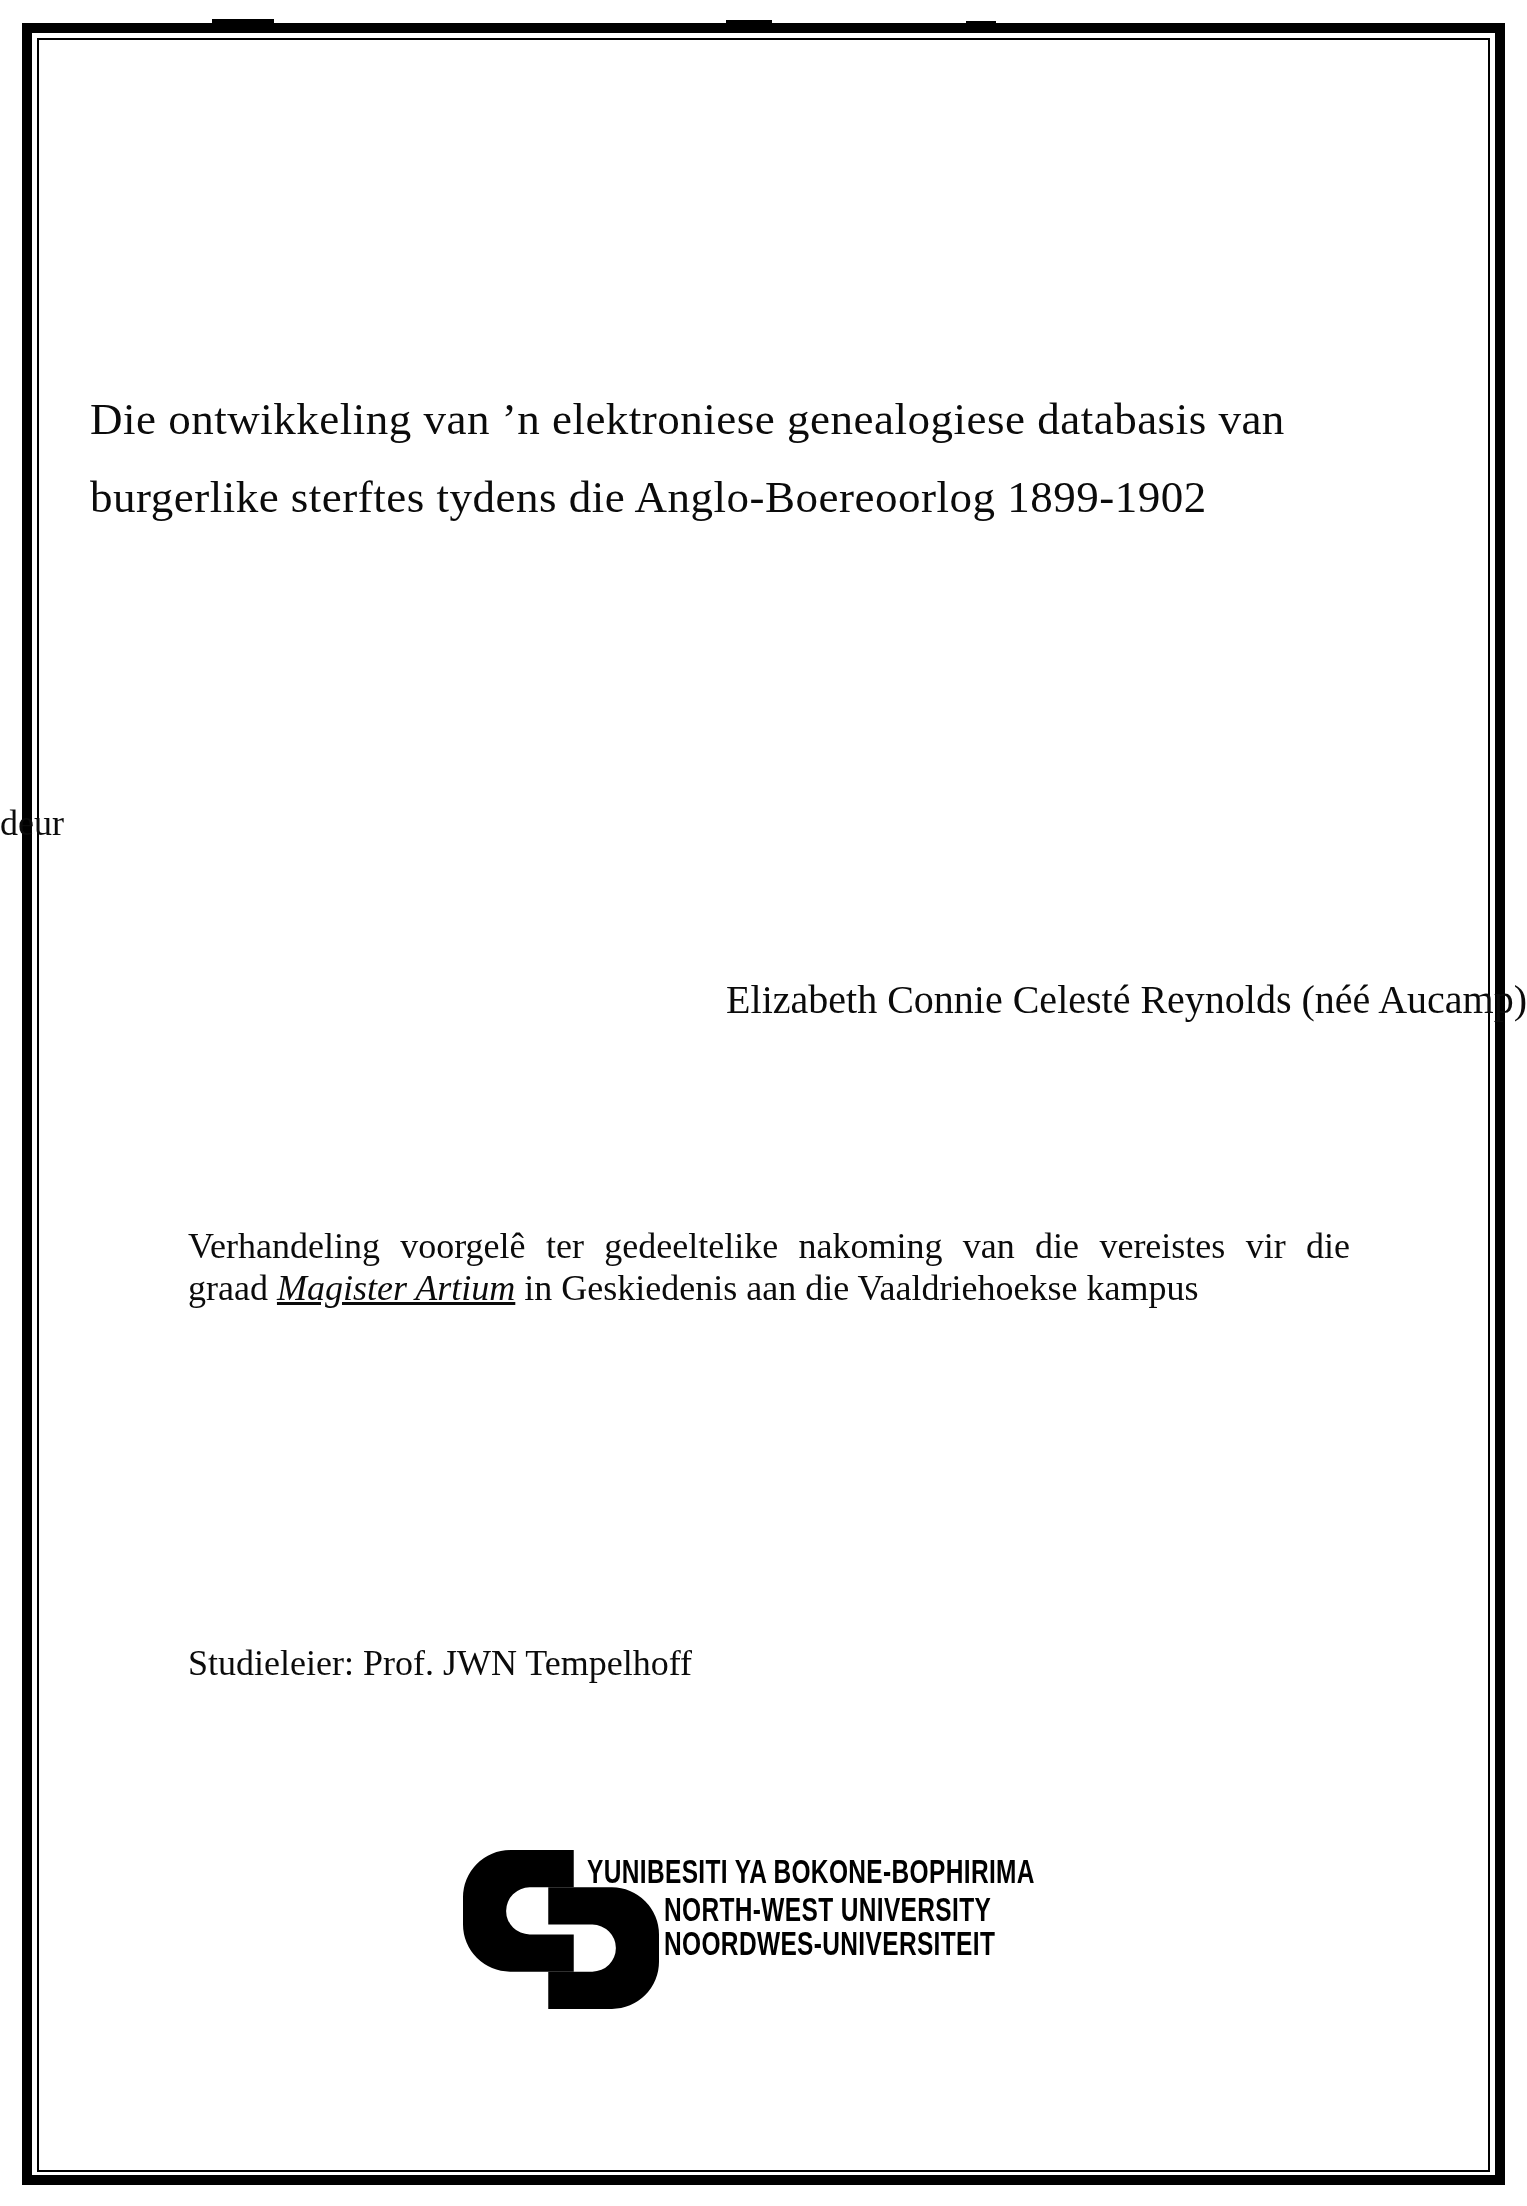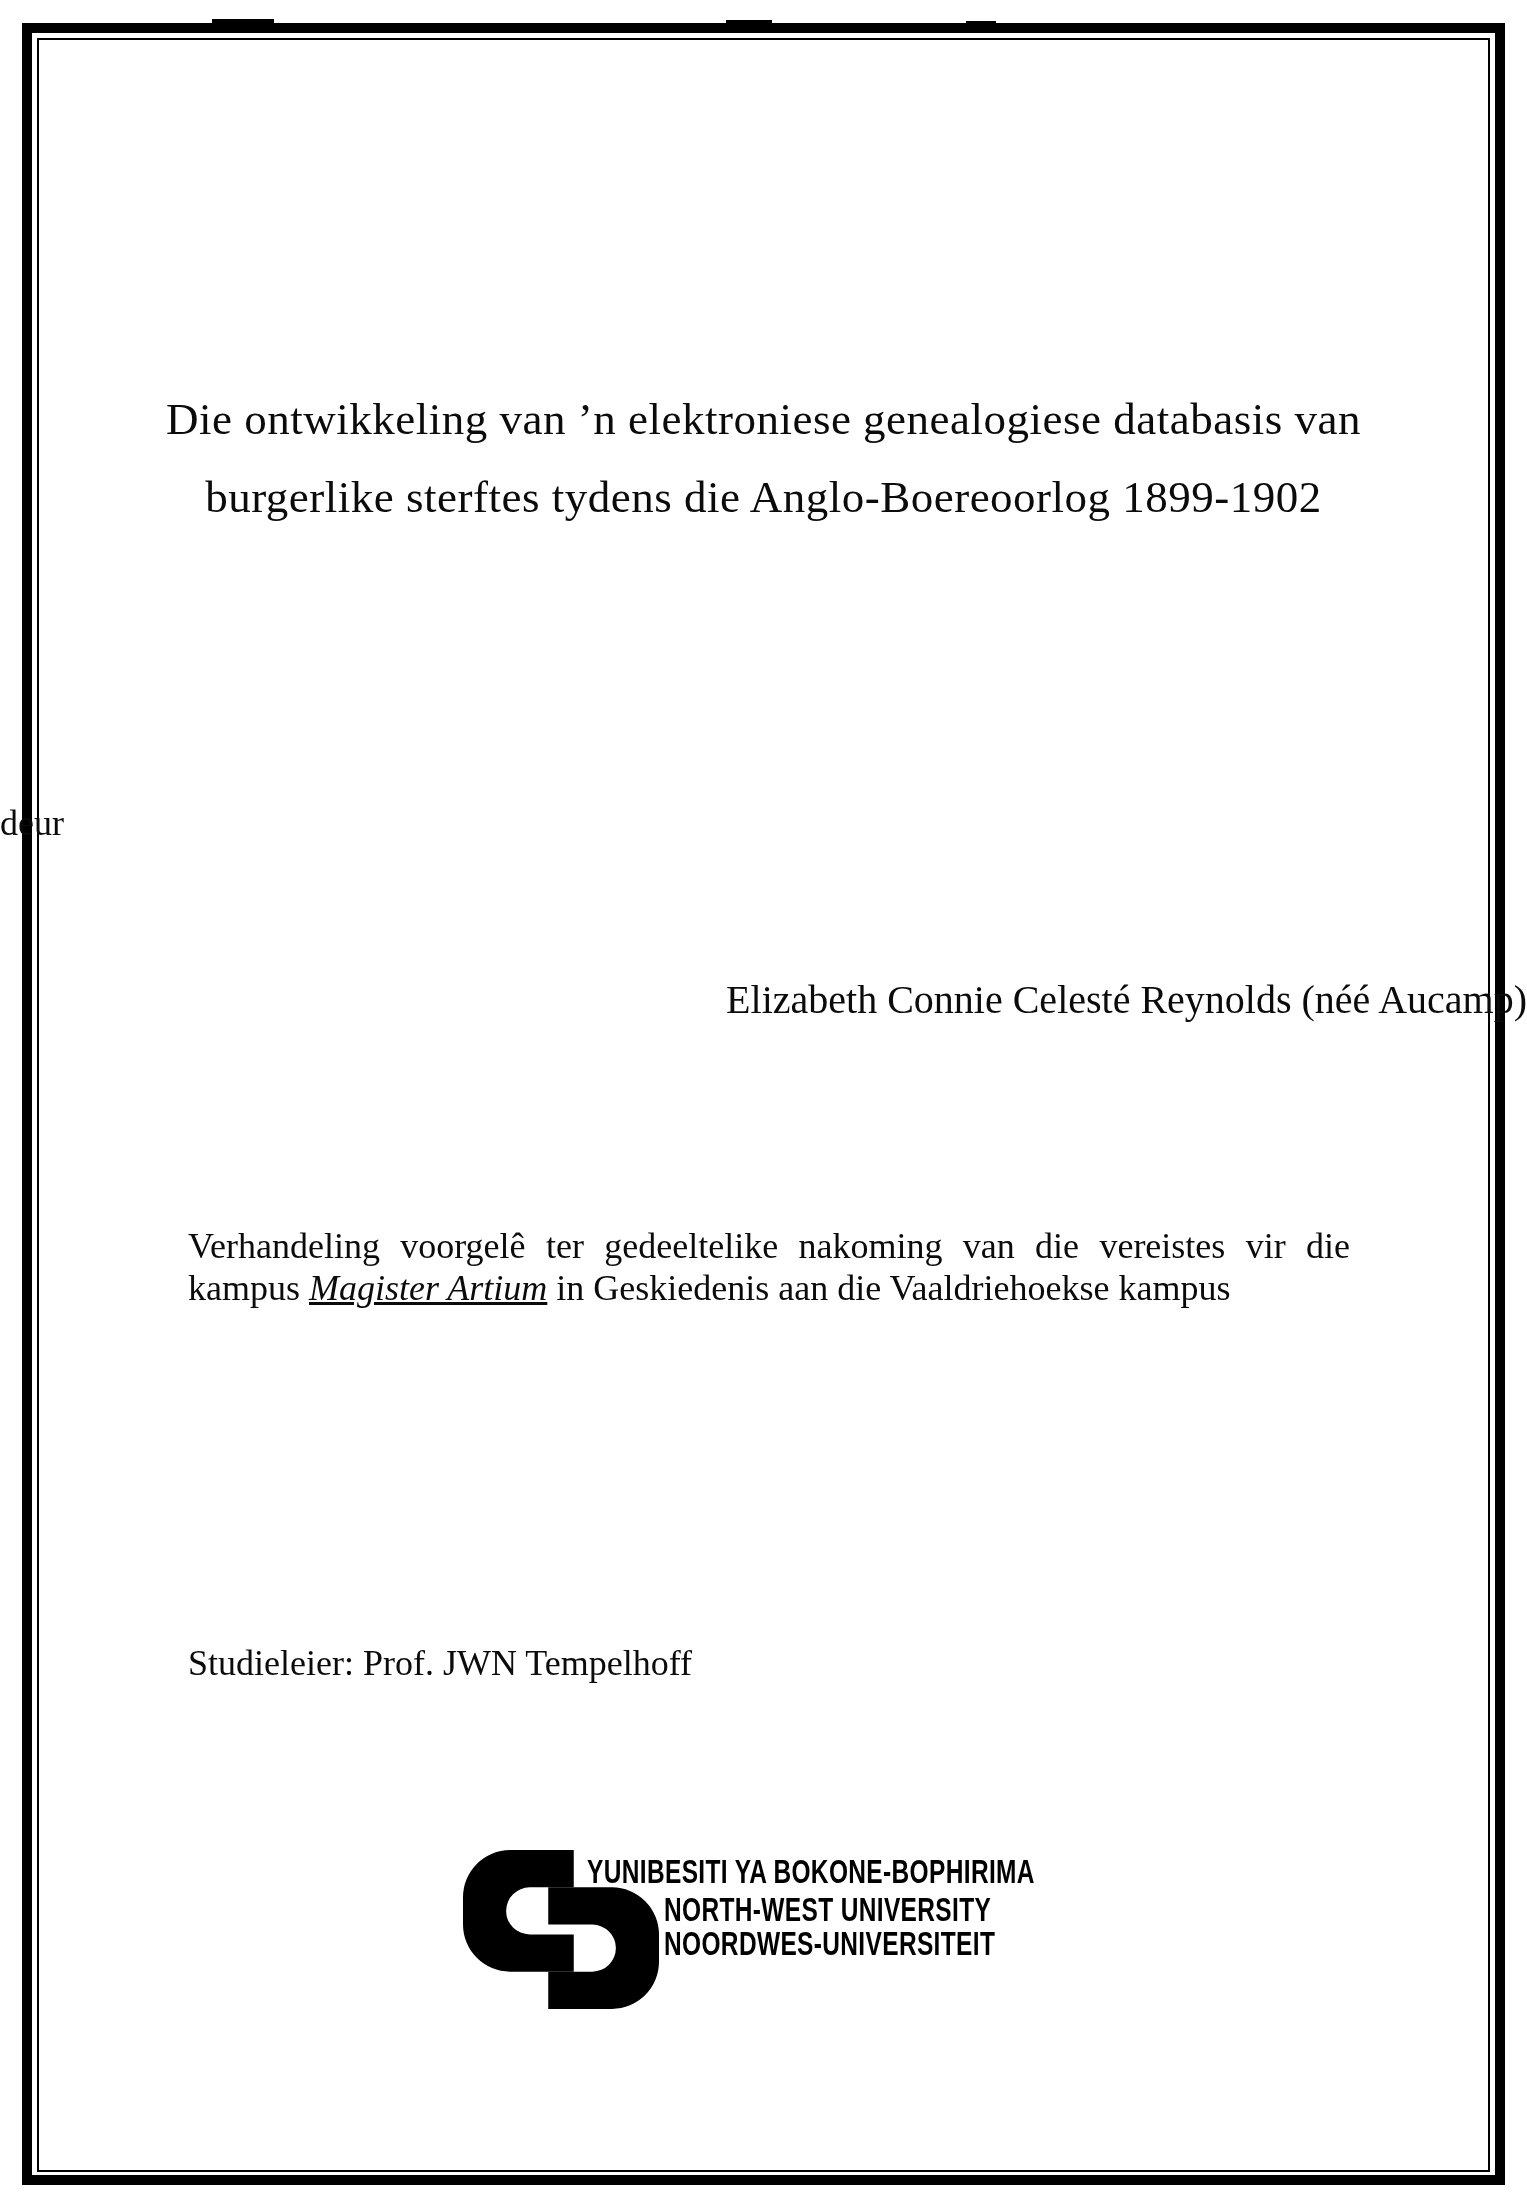--- a/index.html
+++ b/index.html
@@ -20,21 +20,21 @@
     position:absolute;left:37px;top:38px;width:1453px;height:2134px;
     border:2px solid #000;box-sizing:border-box;
   }
   .scan-bump{position:absolute;background:#000;}
   .bump1{left:212px;top:19px;width:62px;height:5px;}
   .bump2{left:726px;top:20px;width:46px;height:4px;}
   .bump3{left:966px;top:21px;width:30px;height:3px;}
 
   .title-block{
     position:absolute;left:90px;top:380px;width:1347px;
-    text-align:center;font-size:45px;line-height:78px;
+    text-align:left;font-size:45px;line-height:78px;
     letter-spacing:0.5px;
   }
   .byline{
     position:absolute;left:0;top:802px;width:1527px;
     font-size:36px;
   }
   .author{
     position:absolute;left:0;top:976px;width:1527px;
     text-align:right;font-size:40px;
   }
@@ -81,21 +81,21 @@
     <div>Die ontwikkeling van ’n elektroniese genealogiese databasis van</div>
     <div>burgerlike sterftes tydens die Anglo-Boereoorlog 1899-1902</div>
   </div>
 
   <div class="byline">deur</div>
 
   <div class="author">Elizabeth Connie Celesté Reynolds (néé Aucamp)</div>
 
   <div class="statement">
     <div class="justified">Verhandeling voorgelê ter gedeeltelike nakoming van die vereistes vir die</div>
-    <div><span>kampus </span><span class="italic">Magister Artium</span><span> in Geskiedenis aan die Vaaldriehoekse kampus</span></div>
+    <div><span>graad </span><span class="italic">Magister Artium</span><span> in Geskiedenis aan die Vaaldriehoekse kampus</span></div>
   </div>
 
   <div class="supervisor-block">
     <div>Studieleier: Prof. JWN Tempelhoff</div>
   </div>
 
   <div class="logo-block">
     <svg class="logo-mark" width="196" height="159" viewBox="0 0 200 162" xmlns="http://www.w3.org/2000/svg">
       <defs>
         <path id="linkshape" fill="#000" d="M113,0 H48 A48,48 0 0 0 0,48 V76 A48,48 0 0 0 48,124 H113 V86 H68 A24,24 0 0 1 68,38 H113 Z"></path>

